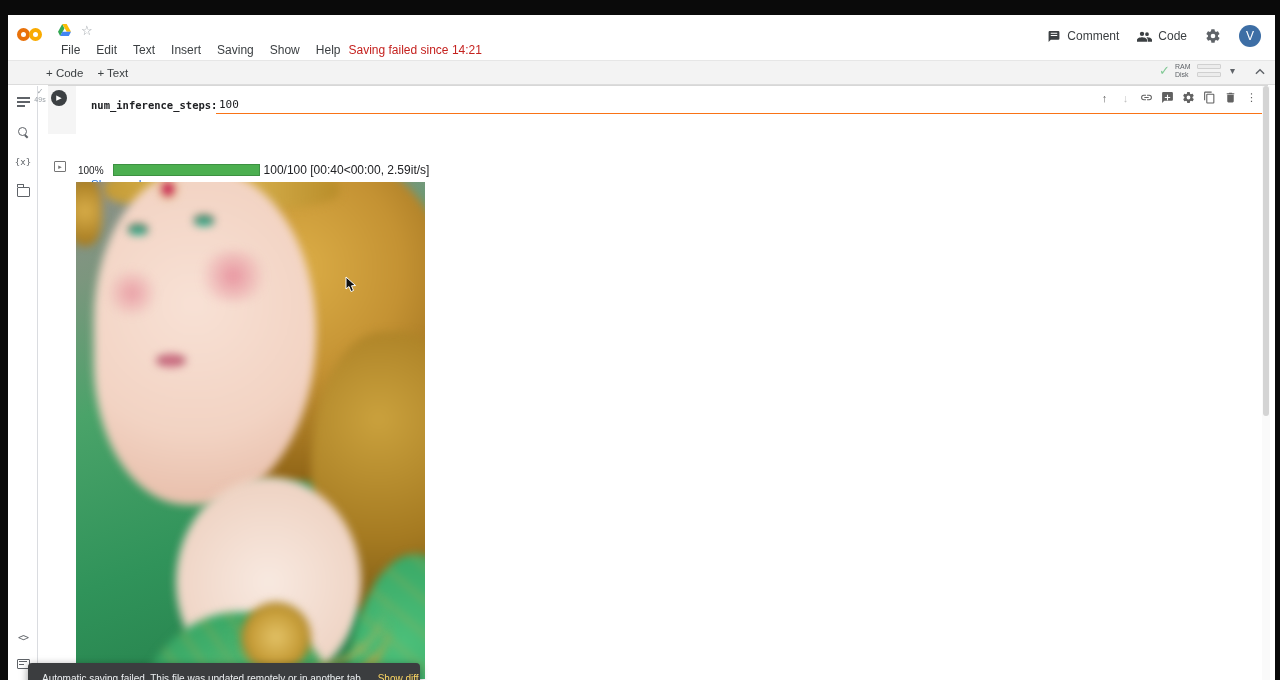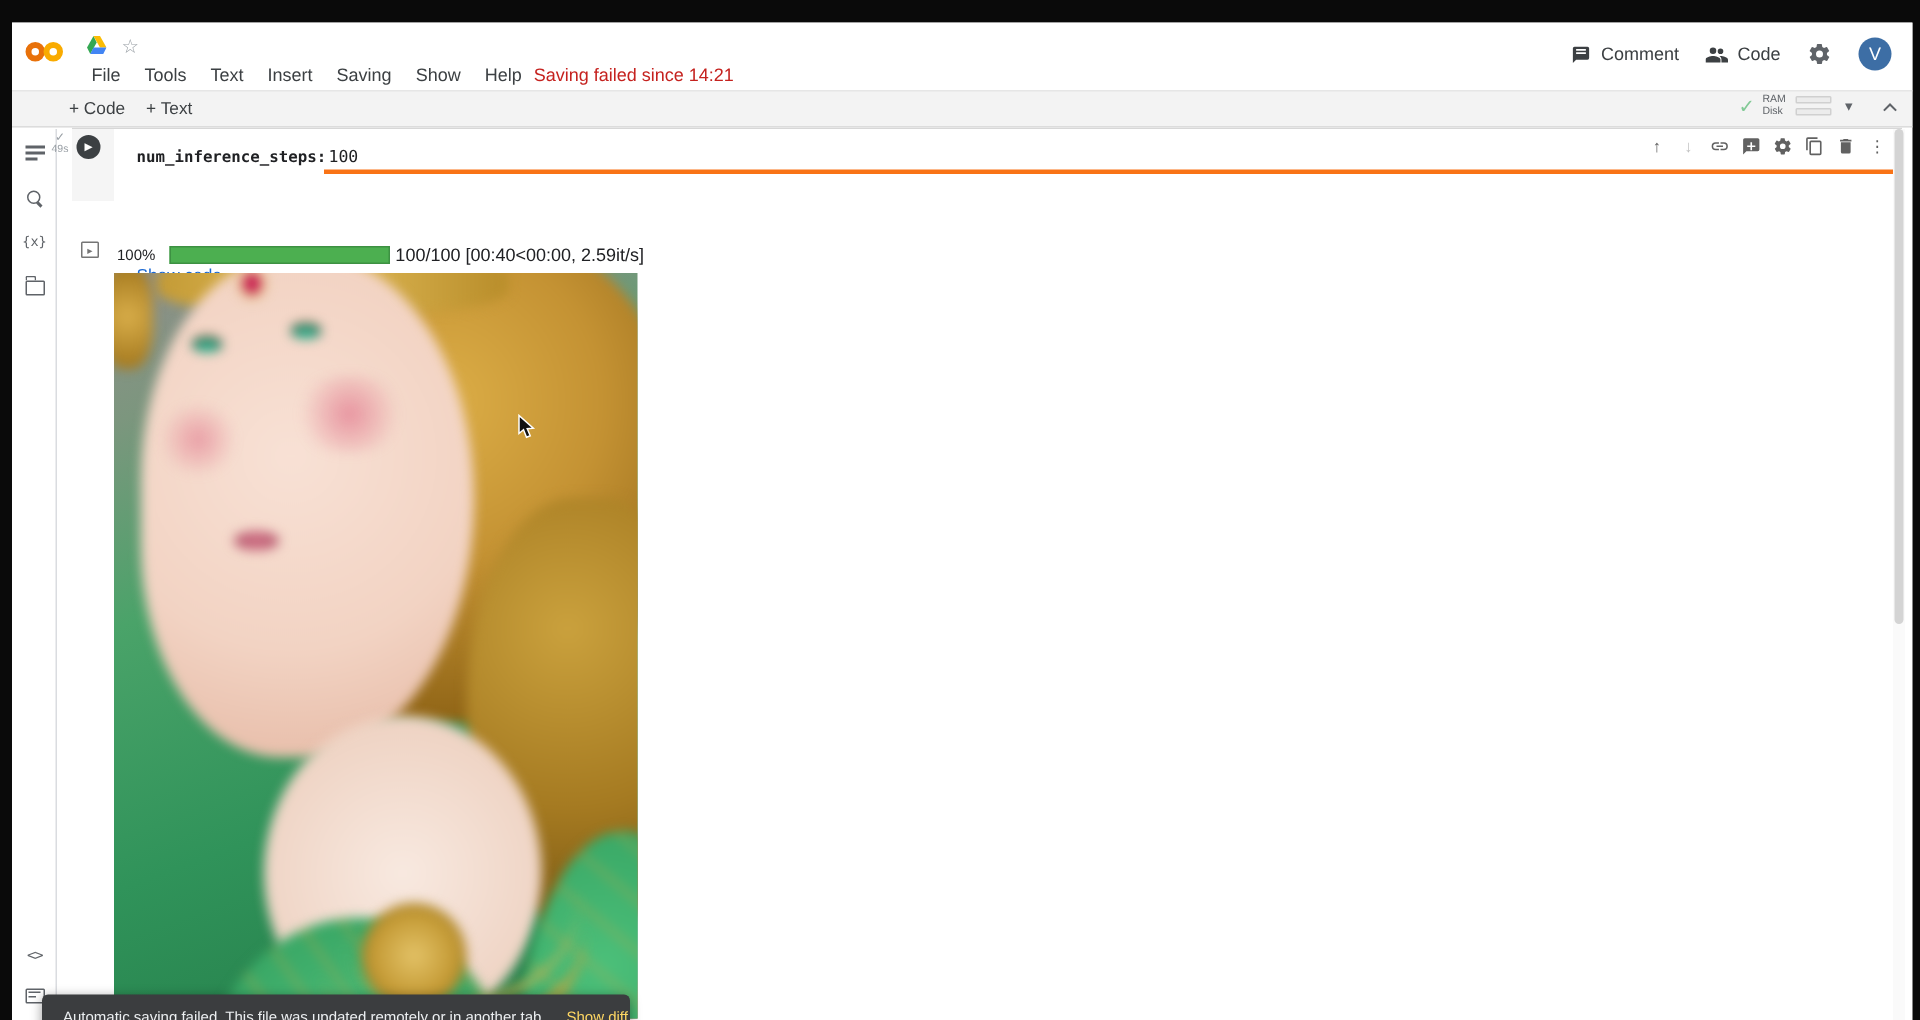--- a/index.html
+++ b/index.html
@@ -67,21 +67,21 @@
   .cell { position:absolute; left:40px; top:70px; width:1220px; height:80px; border-top:1px solid #d7d7d7; background:#fff; }
   .exec-info { position:absolute; left:24px; top:73px; width:16px; text-align:center; color:#9aa0a6; }
   .exec-check { font-size:8px; line-height:8px; }
   .exec-time { font-size:7px; line-height:7px; }
   .play-btn { position:absolute; left:43px; top:75px; width:16px; height:16px; border-radius:50%;
               background:#3c4043; color:#fff; font-size:7px; display:flex; align-items:center;
               justify-content:center; cursor:pointer; }
   .gutter { position:absolute; left:40px; top:71px; width:28px; height:48px; background:#f5f5f5; }
   .form-row { position:absolute; left:83px; top:84px; height:16px; display:flex; align-items:baseline; }
   .form-label { font-family:"DejaVu Sans Mono", monospace; font-weight:bold; font-size:10.5px; color:#202124; }
-  .form-input { position:absolute; left:208px; top:82px; width:1046px; border-bottom:3px solid #f97316;
+  .form-input { position:absolute; left:208px; top:82px; width:1046px; border-bottom:1px solid #f97316;
                 font-family:"DejaVu Sans Mono", monospace; font-size:11px; color:#202124;
                 padding:1px 0 2px 3px; }
   .show-code { position:absolute; left:83px; top:115px; font-size:11.5px; color:#1967d2; cursor:pointer;margin-top:48px; }
   .cell-toolbar { position:absolute; right:12px; top:73px; display:flex; align-items:center; gap:6px;
                   background:#fff; padding:2px 4px; }
   .ct-icon { width:15px; height:15px; display:flex; align-items:center; justify-content:center;
              color:#616161; font-size:11px; cursor:pointer; }
   .ct-icon.disabled { color:#c0c0c0; }
 
   
@@ -163,21 +163,21 @@
     <div class="title-row">
       <svg class="drive-icon" viewBox="0 0 24 22">
         <path fill="#34a853" d="M8 0 L0 14 L4 22 L12 8 Z"></path>
         <path fill="#fbbc04" d="M8 0 H16 L24 14 H16 Z"></path>
         <path fill="#4285f4" d="M4 22 H20 L24 14 H8 Z"></path>
       </svg>
       <span class="star">☆</span>
     </div>
     <div class="menu-row">
       <span class="menu-item">File</span>
-      <span class="menu-item">Tools</span>
+      <span class="menu-item">Edit</span>
       <span class="menu-item">Text</span>
       <span class="menu-item">Insert</span>
       <span class="menu-item">Saving</span>
       <span class="menu-item">Show</span>
       <span class="menu-item">Help</span>
       <span class="save-status">Saving failed since 14:21</span>
     </div>
     <div class="header-right">
       <span class="hbtn">
         <svg width="14" height="13" viewBox="0 0 24 24">

